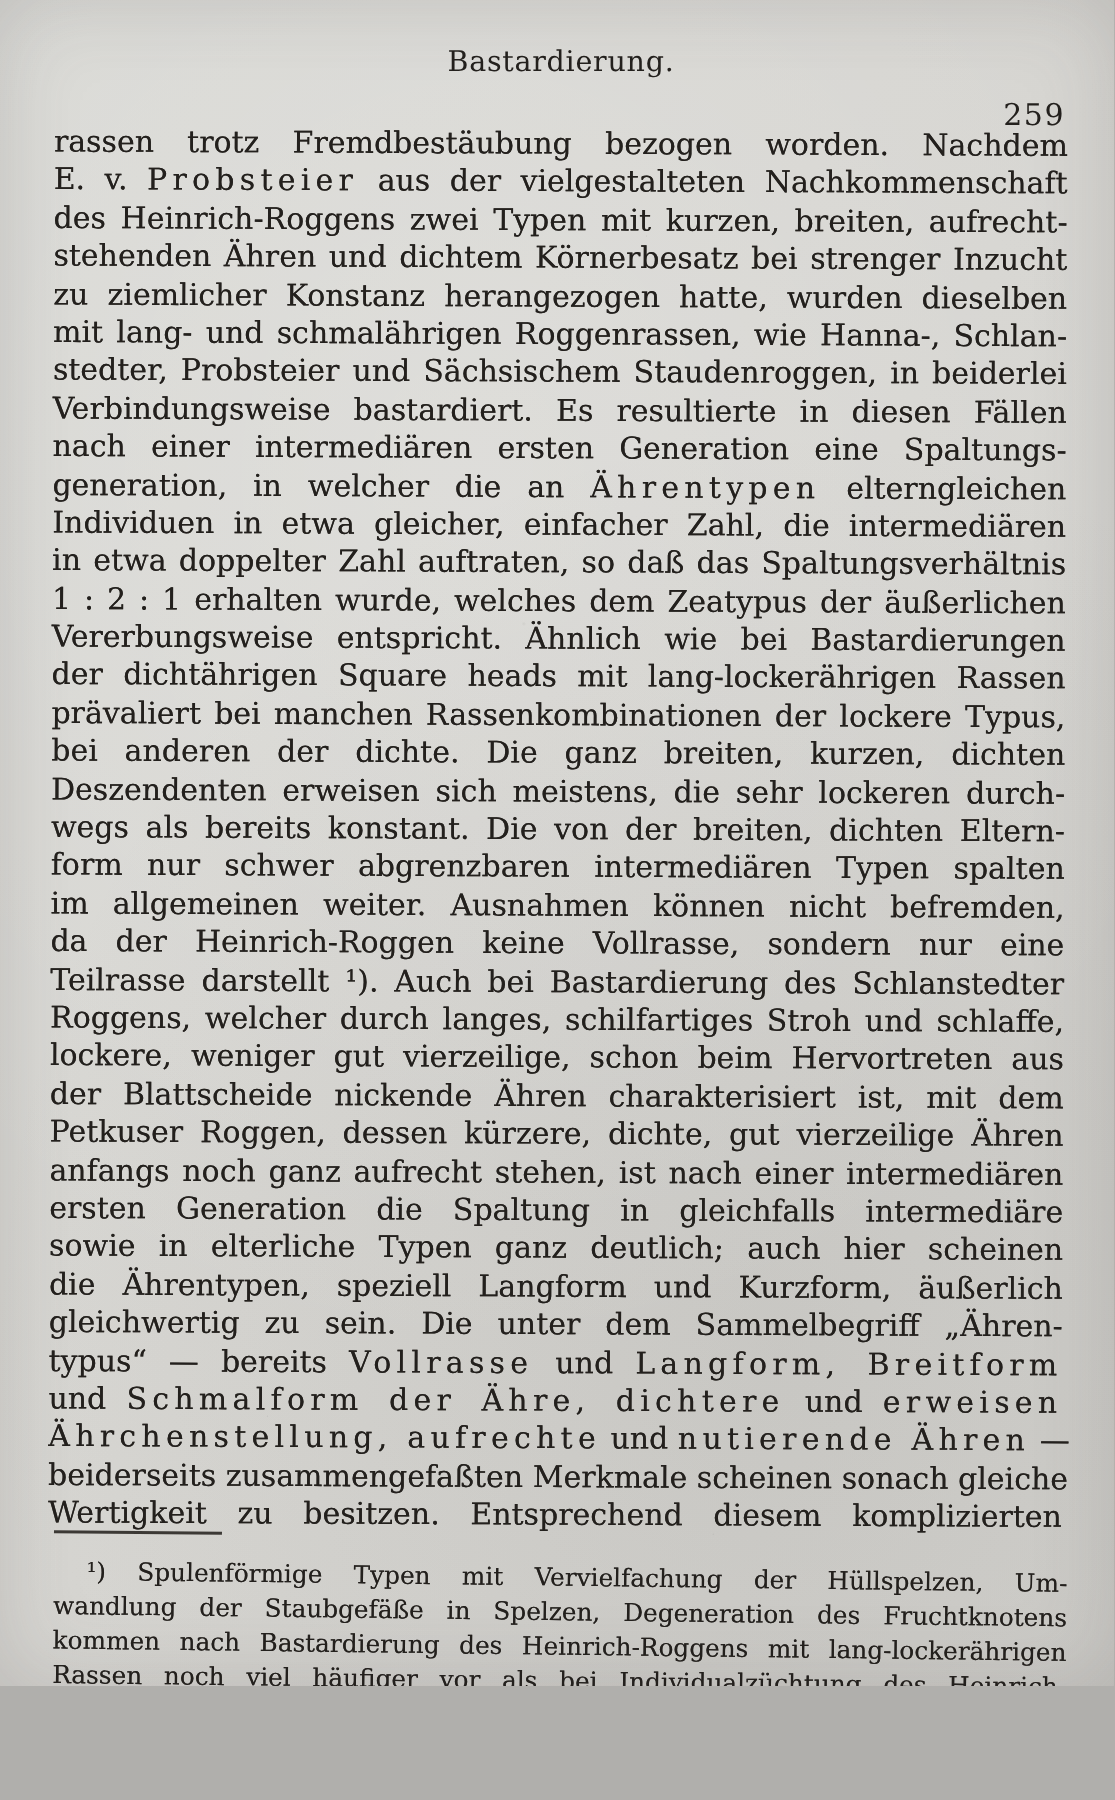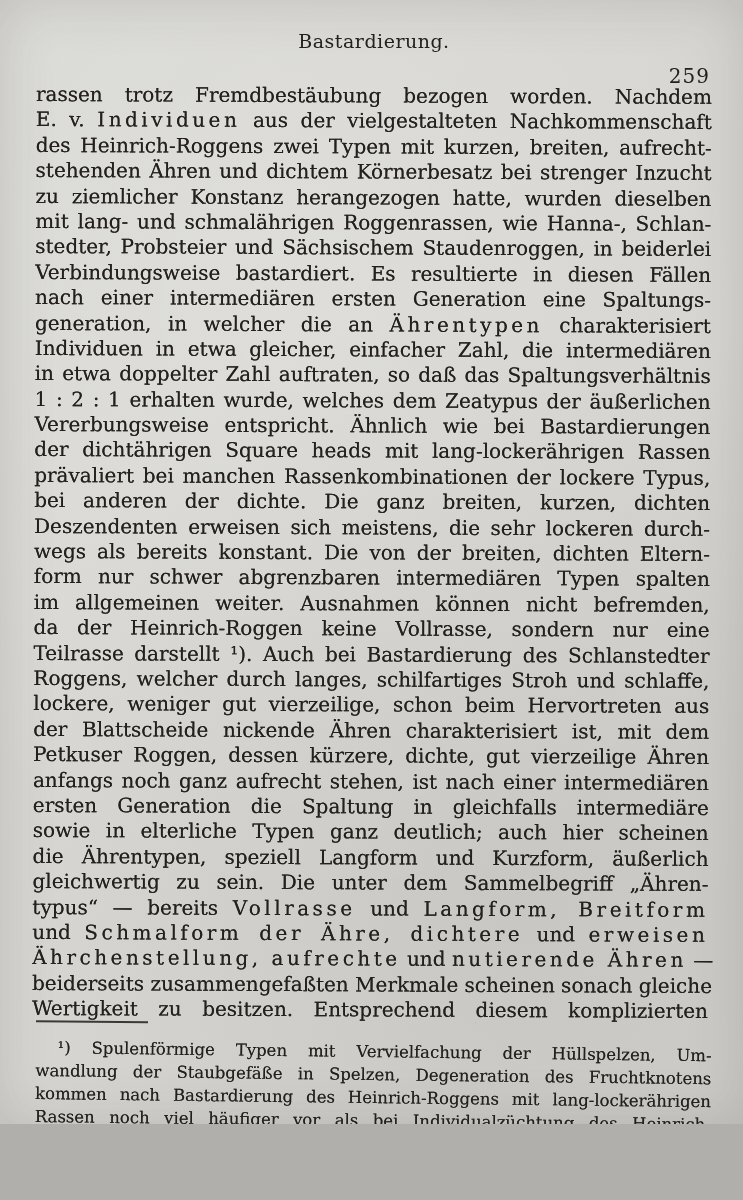--- a/index.html
+++ b/index.html
@@ -79,29 +79,29 @@
 <div class="page" style="color: rgb(35, 32, 29);">
   <div class="grain"></div>
 
   <div class="header">
     <span class="title">Bastardierung.</span>
     <span class="pageno">259</span>
   </div>
 
   <div class="body-block">
       <div class="bline"><span>rassen trotz Fremdbestäubung bezogen worden. Nachdem</span></div>
-      <div class="bline"><span>E. v. </span><span class="sp">Individuen</span><span> aus der vielgestalteten Nachkommenschaft</span></div>
+      <div class="bline"><span>E. v. </span><span class="sp">Probsteier</span><span> aus der vielgestalteten Nachkommenschaft</span></div>
       <div class="bline"><span>des Heinrich-Roggens zwei Typen mit kurzen, breiten, aufrecht-</span></div>
       <div class="bline"><span>stehenden Ähren und dichtem Körnerbesatz bei strenger Inzucht</span></div>
       <div class="bline"><span>zu ziemlicher Konstanz herangezogen hatte, wurden dieselben</span></div>
       <div class="bline"><span>mit lang- und schmalährigen Roggenrassen, wie Hanna-, Schlan-</span></div>
       <div class="bline"><span>stedter, Probsteier und Sächsischem Staudenroggen, in beiderlei</span></div>
       <div class="bline"><span>Verbindungsweise bastardiert. Es resultierte in diesen Fällen</span></div>
       <div class="bline"><span>nach einer intermediären ersten Generation eine Spaltungs-</span></div>
-      <div class="bline"><span>generation, in welcher die an </span><span class="sp">Ährentypen</span><span> charakterisiert</span></div>
+      <div class="bline"><span>generation, in welcher die an </span><span class="sp">Ährentypen</span><span> elterngleichen</span></div>
       <div class="bline"><span>Individuen in etwa gleicher, einfacher Zahl, die intermediären</span></div>
       <div class="bline"><span>in etwa doppelter Zahl auftraten, so daß das Spaltungsverhältnis</span></div>
       <div class="bline"><span>1 : 2 : 1 erhalten wurde, welches dem Zeatypus der äußerlichen</span></div>
       <div class="bline"><span>Vererbungsweise entspricht. Ähnlich wie bei Bastardierungen</span></div>
       <div class="bline"><span>der dichtährigen Square heads mit lang-lockerährigen Rassen</span></div>
       <div class="bline"><span>prävaliert bei manchen Rassenkombinationen der lockere Typus,</span></div>
       <div class="bline"><span>bei anderen der dichte. Die ganz breiten, kurzen, dichten</span></div>
       <div class="bline"><span>Deszendenten erweisen sich meistens, die sehr lockeren durch-</span></div>
       <div class="bline"><span>wegs als bereits konstant. Die von der breiten, dichten Eltern-</span></div>
       <div class="bline"><span>form nur schwer abgrenzbaren intermediären Typen spalten</span></div>

